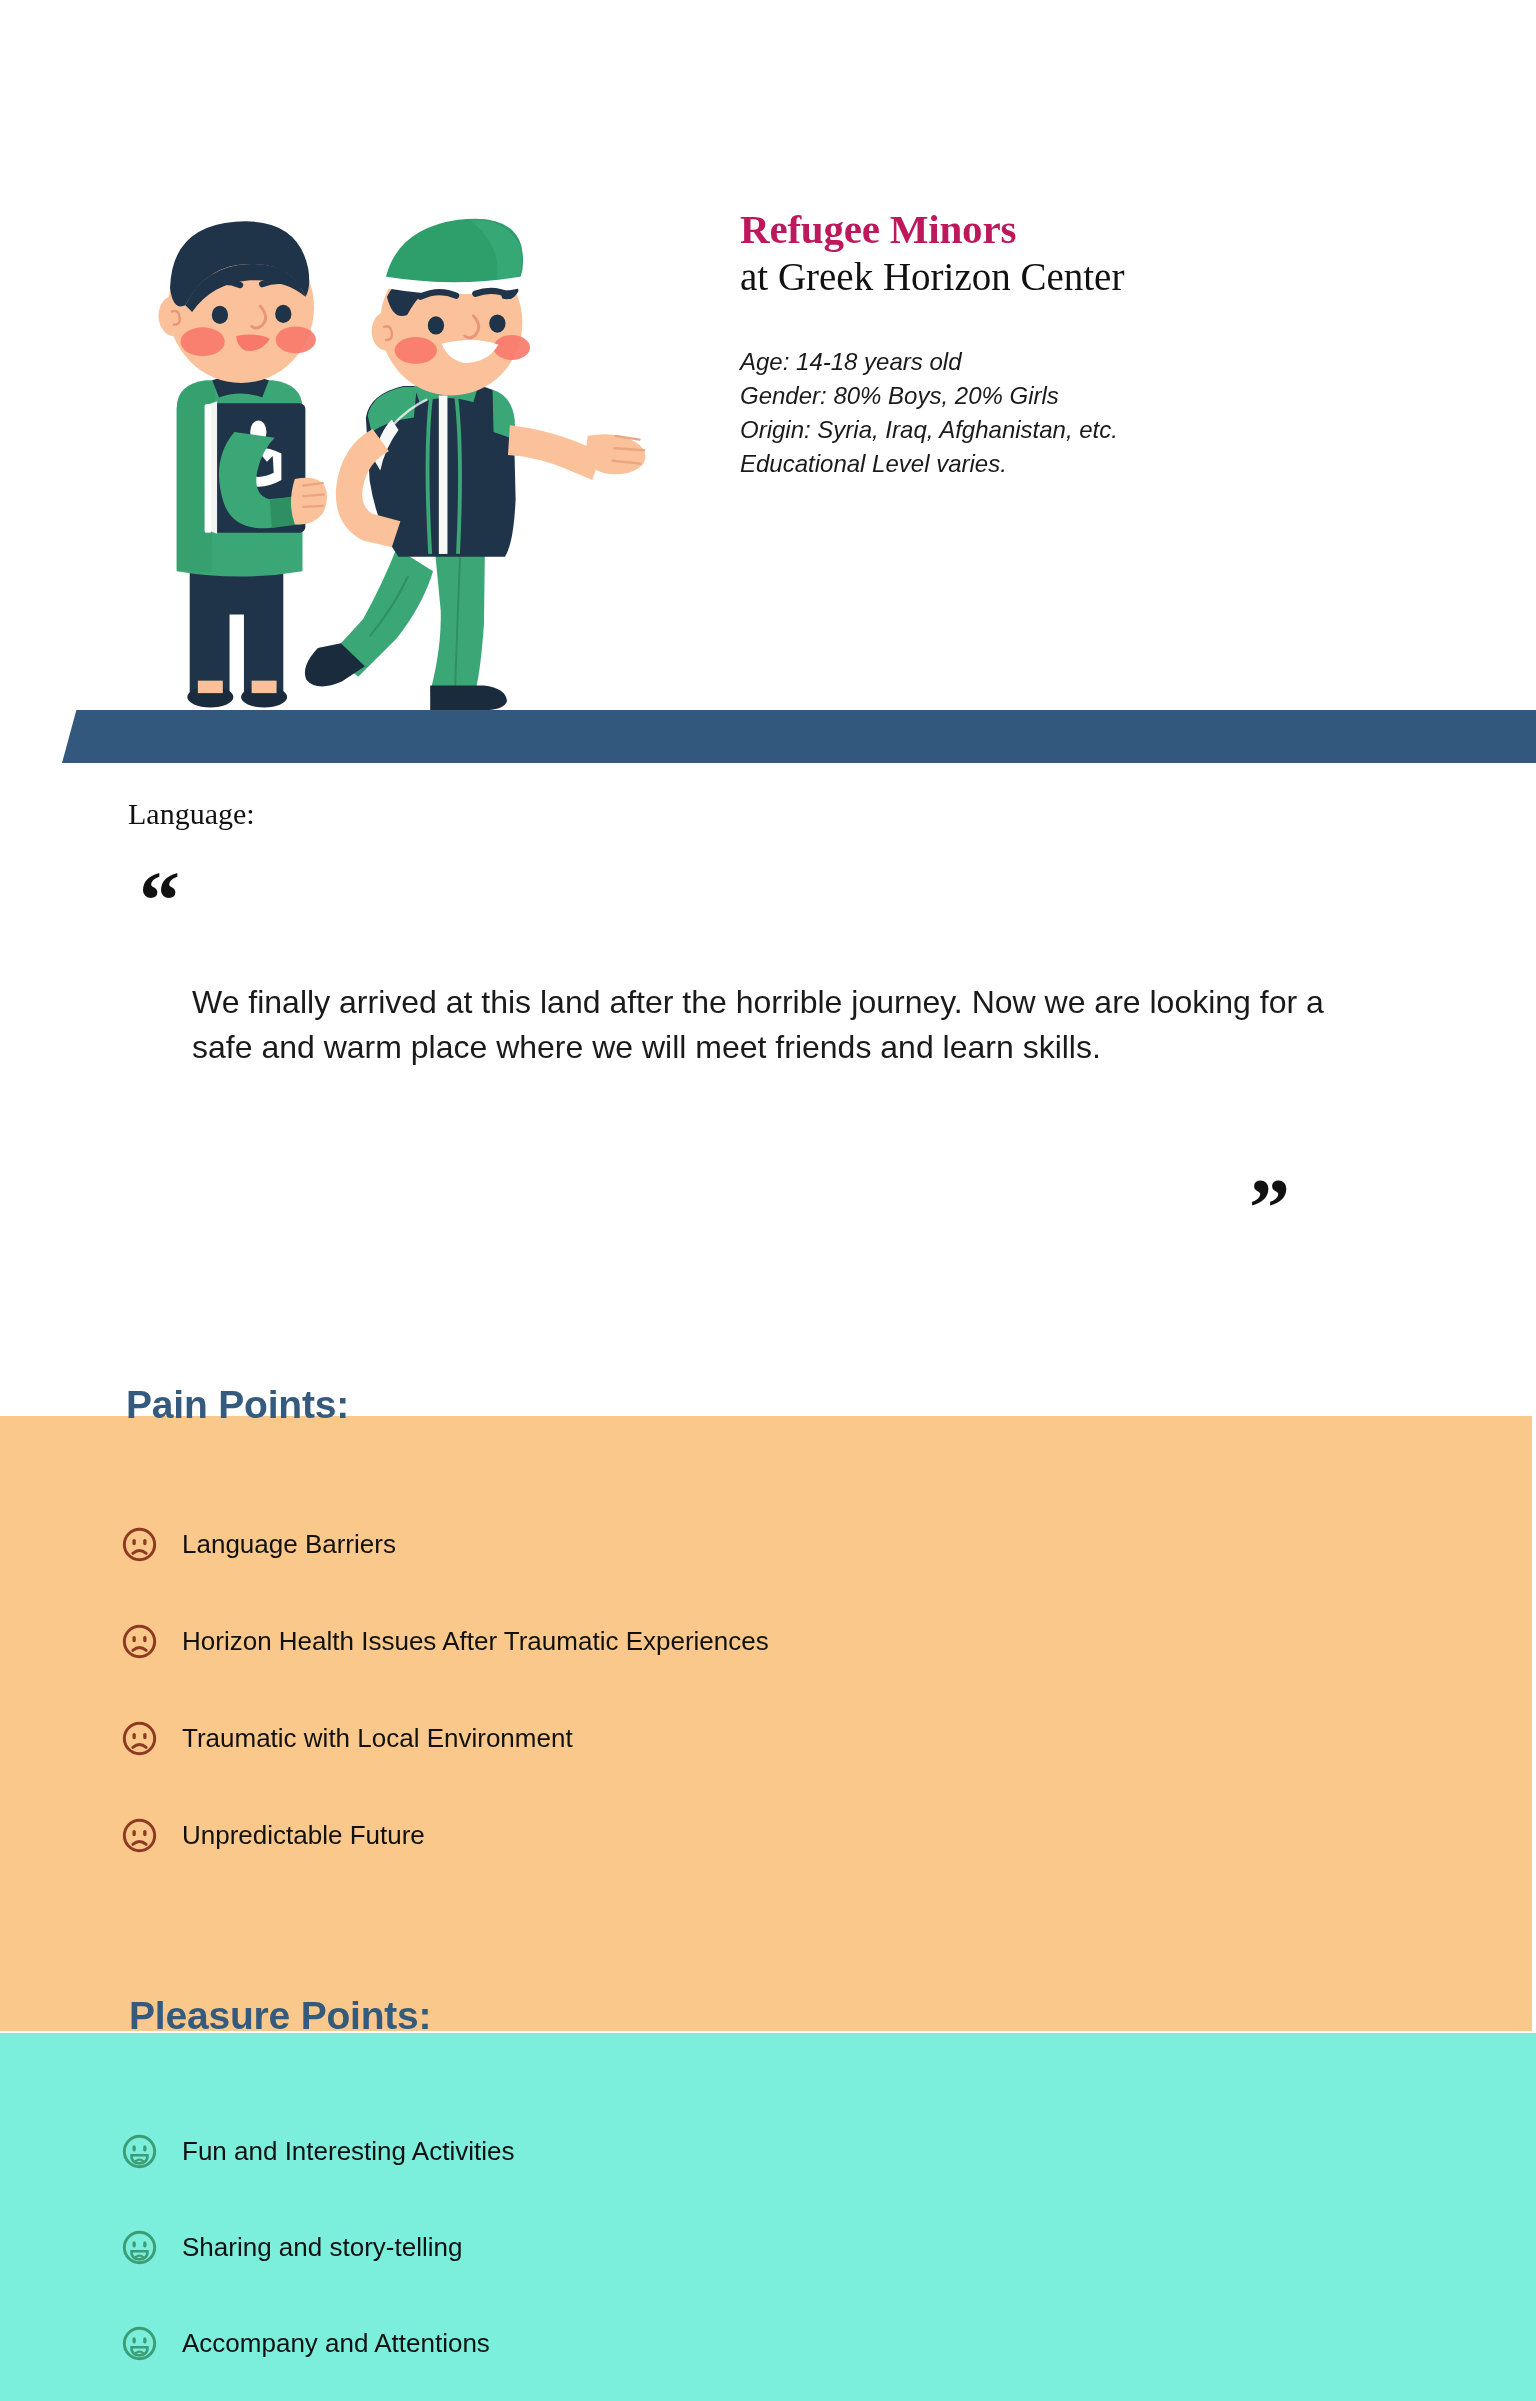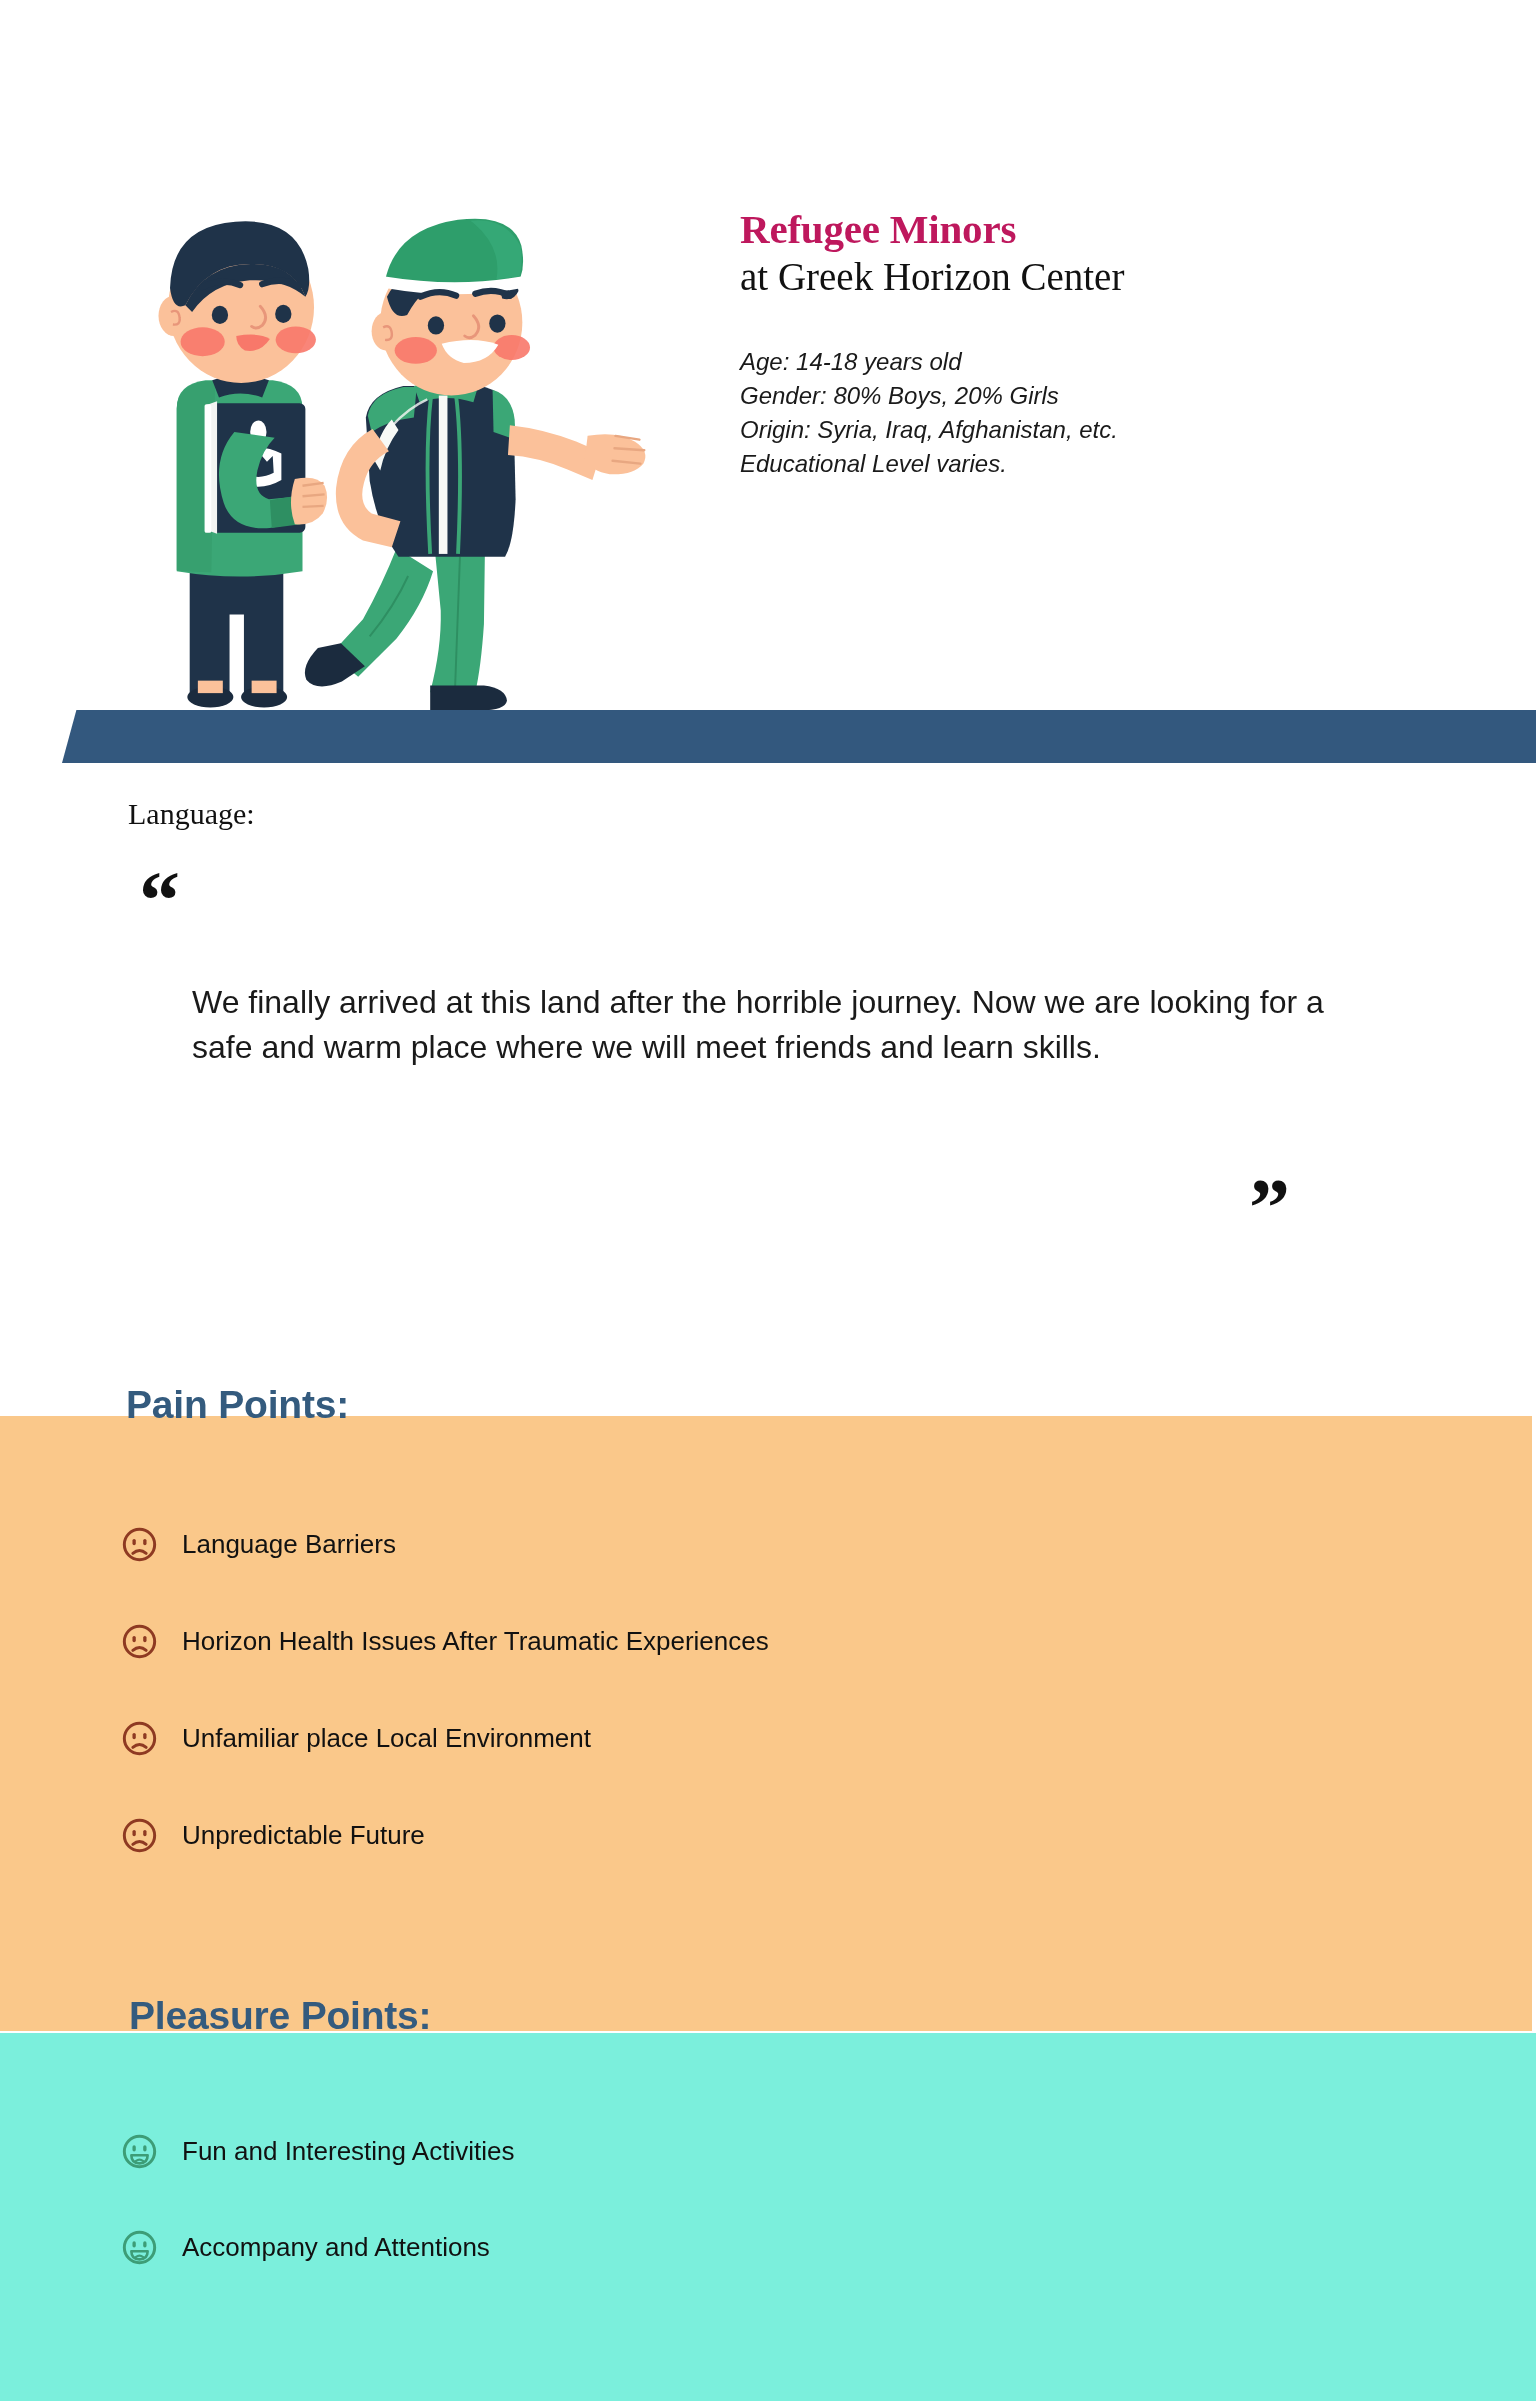--- a/index.html
+++ b/index.html
@@ -347,21 +347,21 @@
 
     <div class="point-row">
       <span class="point-icon">
         <svg viewBox="0 0 100 100" width="37" height="37" xmlns="http://www.w3.org/2000/svg">
           <circle cx="50" cy="50" r="41" fill="none" stroke="#8E3A22" stroke-width="8"></circle>
           <rect x="31" y="35" width="9" height="17" rx="4.5" fill="#8E3A22"></rect>
           <rect x="60" y="35" width="9" height="17" rx="4.5" fill="#8E3A22"></rect>
           <path d="M32 74 Q50 58 68 74" fill="none" stroke="#8E3A22" stroke-width="8" stroke-linecap="round"></path>
         </svg>
       </span>
-      <span class="point-label">Unfamiliar place Local Environment</span>
+      <span class="point-label">Traumatic with Local Environment</span>
     </div>
 
     <div class="point-row">
       <span class="point-icon">
         <svg viewBox="0 0 100 100" width="37" height="37" xmlns="http://www.w3.org/2000/svg">
           <circle cx="50" cy="50" r="41" fill="none" stroke="#8E3A22" stroke-width="8"></circle>
           <rect x="31" y="35" width="9" height="17" rx="4.5" fill="#8E3A22"></rect>
           <rect x="60" y="35" width="9" height="17" rx="4.5" fill="#8E3A22"></rect>
           <path d="M32 74 Q50 58 68 74" fill="none" stroke="#8E3A22" stroke-width="8" stroke-linecap="round"></path>
         </svg>
@@ -379,30 +379,42 @@
           <circle cx="50" cy="50" r="41" fill="none" stroke="#3D9D77" stroke-width="8"></circle>
           <rect x="31" y="33" width="9" height="17" rx="4.5" fill="#3D9D77"></rect>
           <rect x="60" y="33" width="9" height="17" rx="4.5" fill="#3D9D77"></rect>
           <path d="M28 60 L72 60 Q72 82 50 82 Q28 82 28 60 Z" fill="none" stroke="#3D9D77" stroke-width="7" stroke-linejoin="round"></path>
           <path d="M40 76 Q50 68 60 76" fill="none" stroke="#3D9D77" stroke-width="6" stroke-linecap="round"></path>
         </svg>
       </span>
       <span class="point-label">Fun and Interesting Activities</span>
     </div>
 
-
     <div class="point-row">
       <span class="point-icon">
         <svg viewBox="0 0 100 100" width="37" height="37" xmlns="http://www.w3.org/2000/svg">
           <circle cx="50" cy="50" r="41" fill="none" stroke="#3D9D77" stroke-width="8"></circle>
           <rect x="31" y="33" width="9" height="17" rx="4.5" fill="#3D9D77"></rect>
           <rect x="60" y="33" width="9" height="17" rx="4.5" fill="#3D9D77"></rect>
           <path d="M28 60 L72 60 Q72 82 50 82 Q28 82 28 60 Z" fill="none" stroke="#3D9D77" stroke-width="7" stroke-linejoin="round"></path>
           <path d="M40 76 Q50 68 60 76" fill="none" stroke="#3D9D77" stroke-width="6" stroke-linecap="round"></path>
         </svg>
       </span>
+      <span class="point-label">Sharing and story-telling</span>
+    </div>
+
+    <div class="point-row">
+      <span class="point-icon">
+        <svg viewBox="0 0 100 100" width="37" height="37" xmlns="http://www.w3.org/2000/svg">
+          <circle cx="50" cy="50" r="41" fill="none" stroke="#3D9D77" stroke-width="8"></circle>
+          <rect x="31" y="33" width="9" height="17" rx="4.5" fill="#3D9D77"></rect>
+          <rect x="60" y="33" width="9" height="17" rx="4.5" fill="#3D9D77"></rect>
+          <path d="M28 60 L72 60 Q72 82 50 82 Q28 82 28 60 Z" fill="none" stroke="#3D9D77" stroke-width="7" stroke-linejoin="round"></path>
+          <path d="M40 76 Q50 68 60 76" fill="none" stroke="#3D9D77" stroke-width="6" stroke-linecap="round"></path>
+        </svg>
+      </span>
       <span class="point-label">Accompany and Attentions</span>
     </div>
 
   </div>
 
 </div>
 
 
 </body></html>

